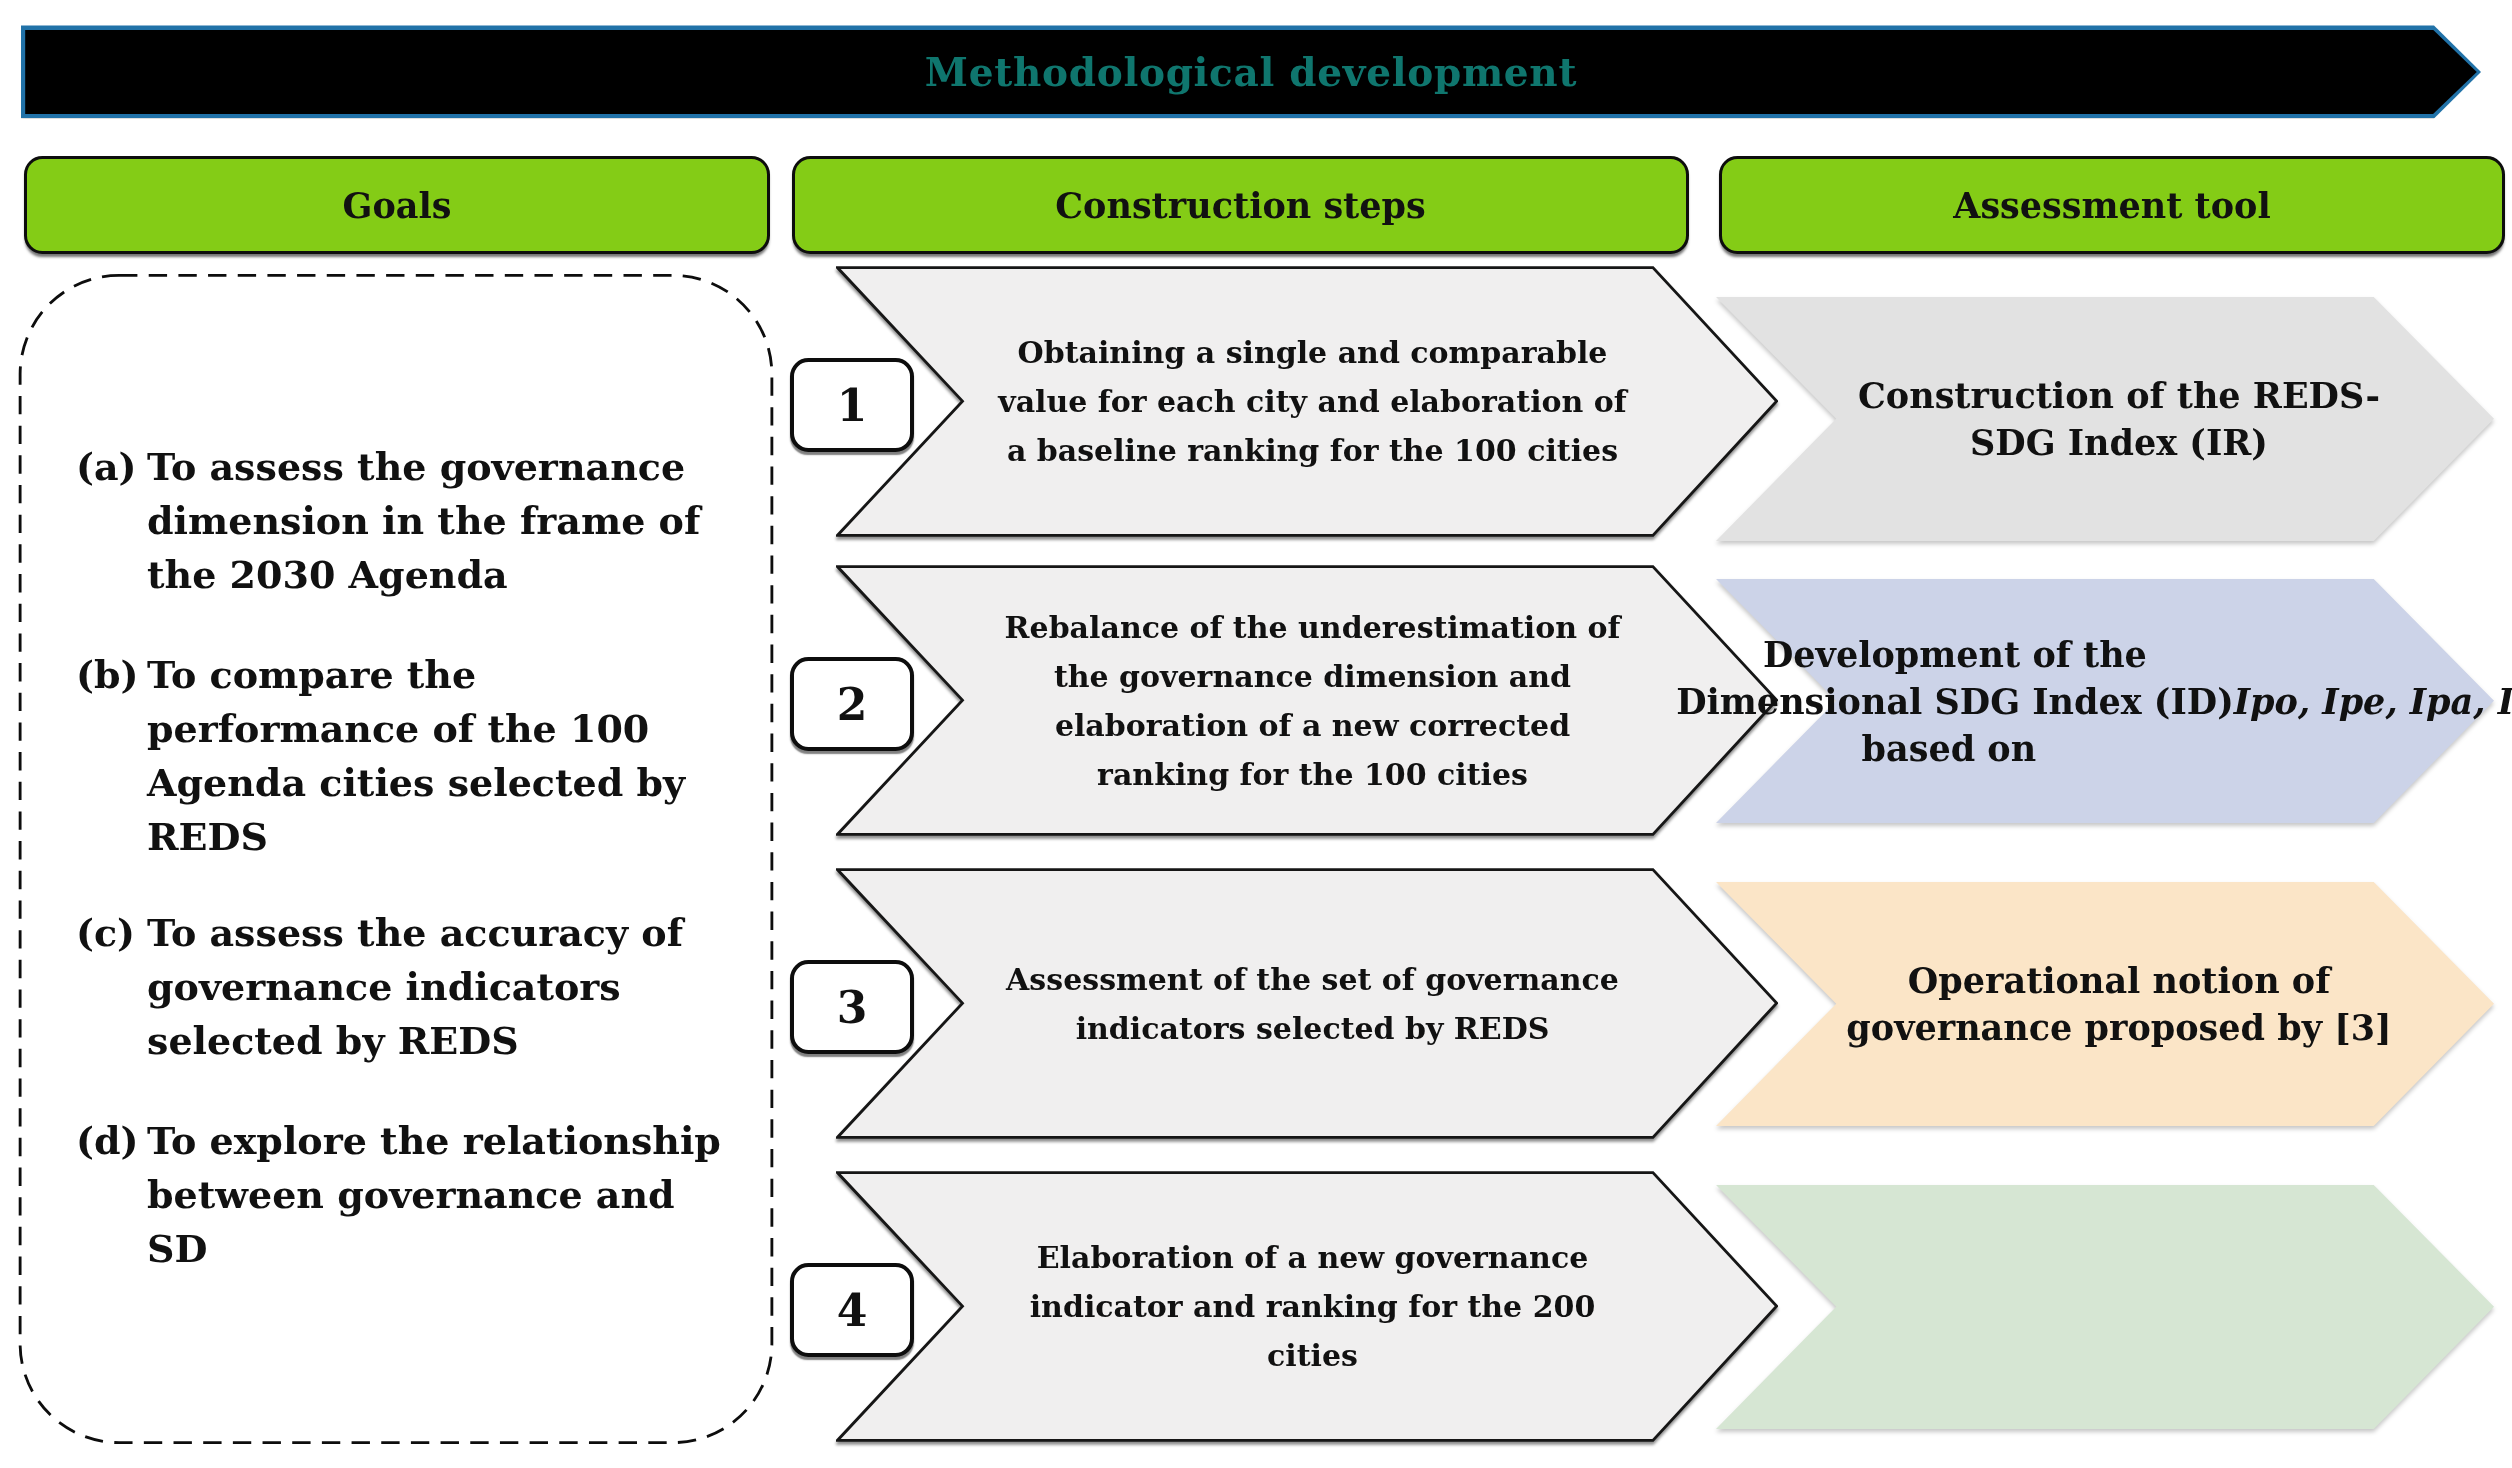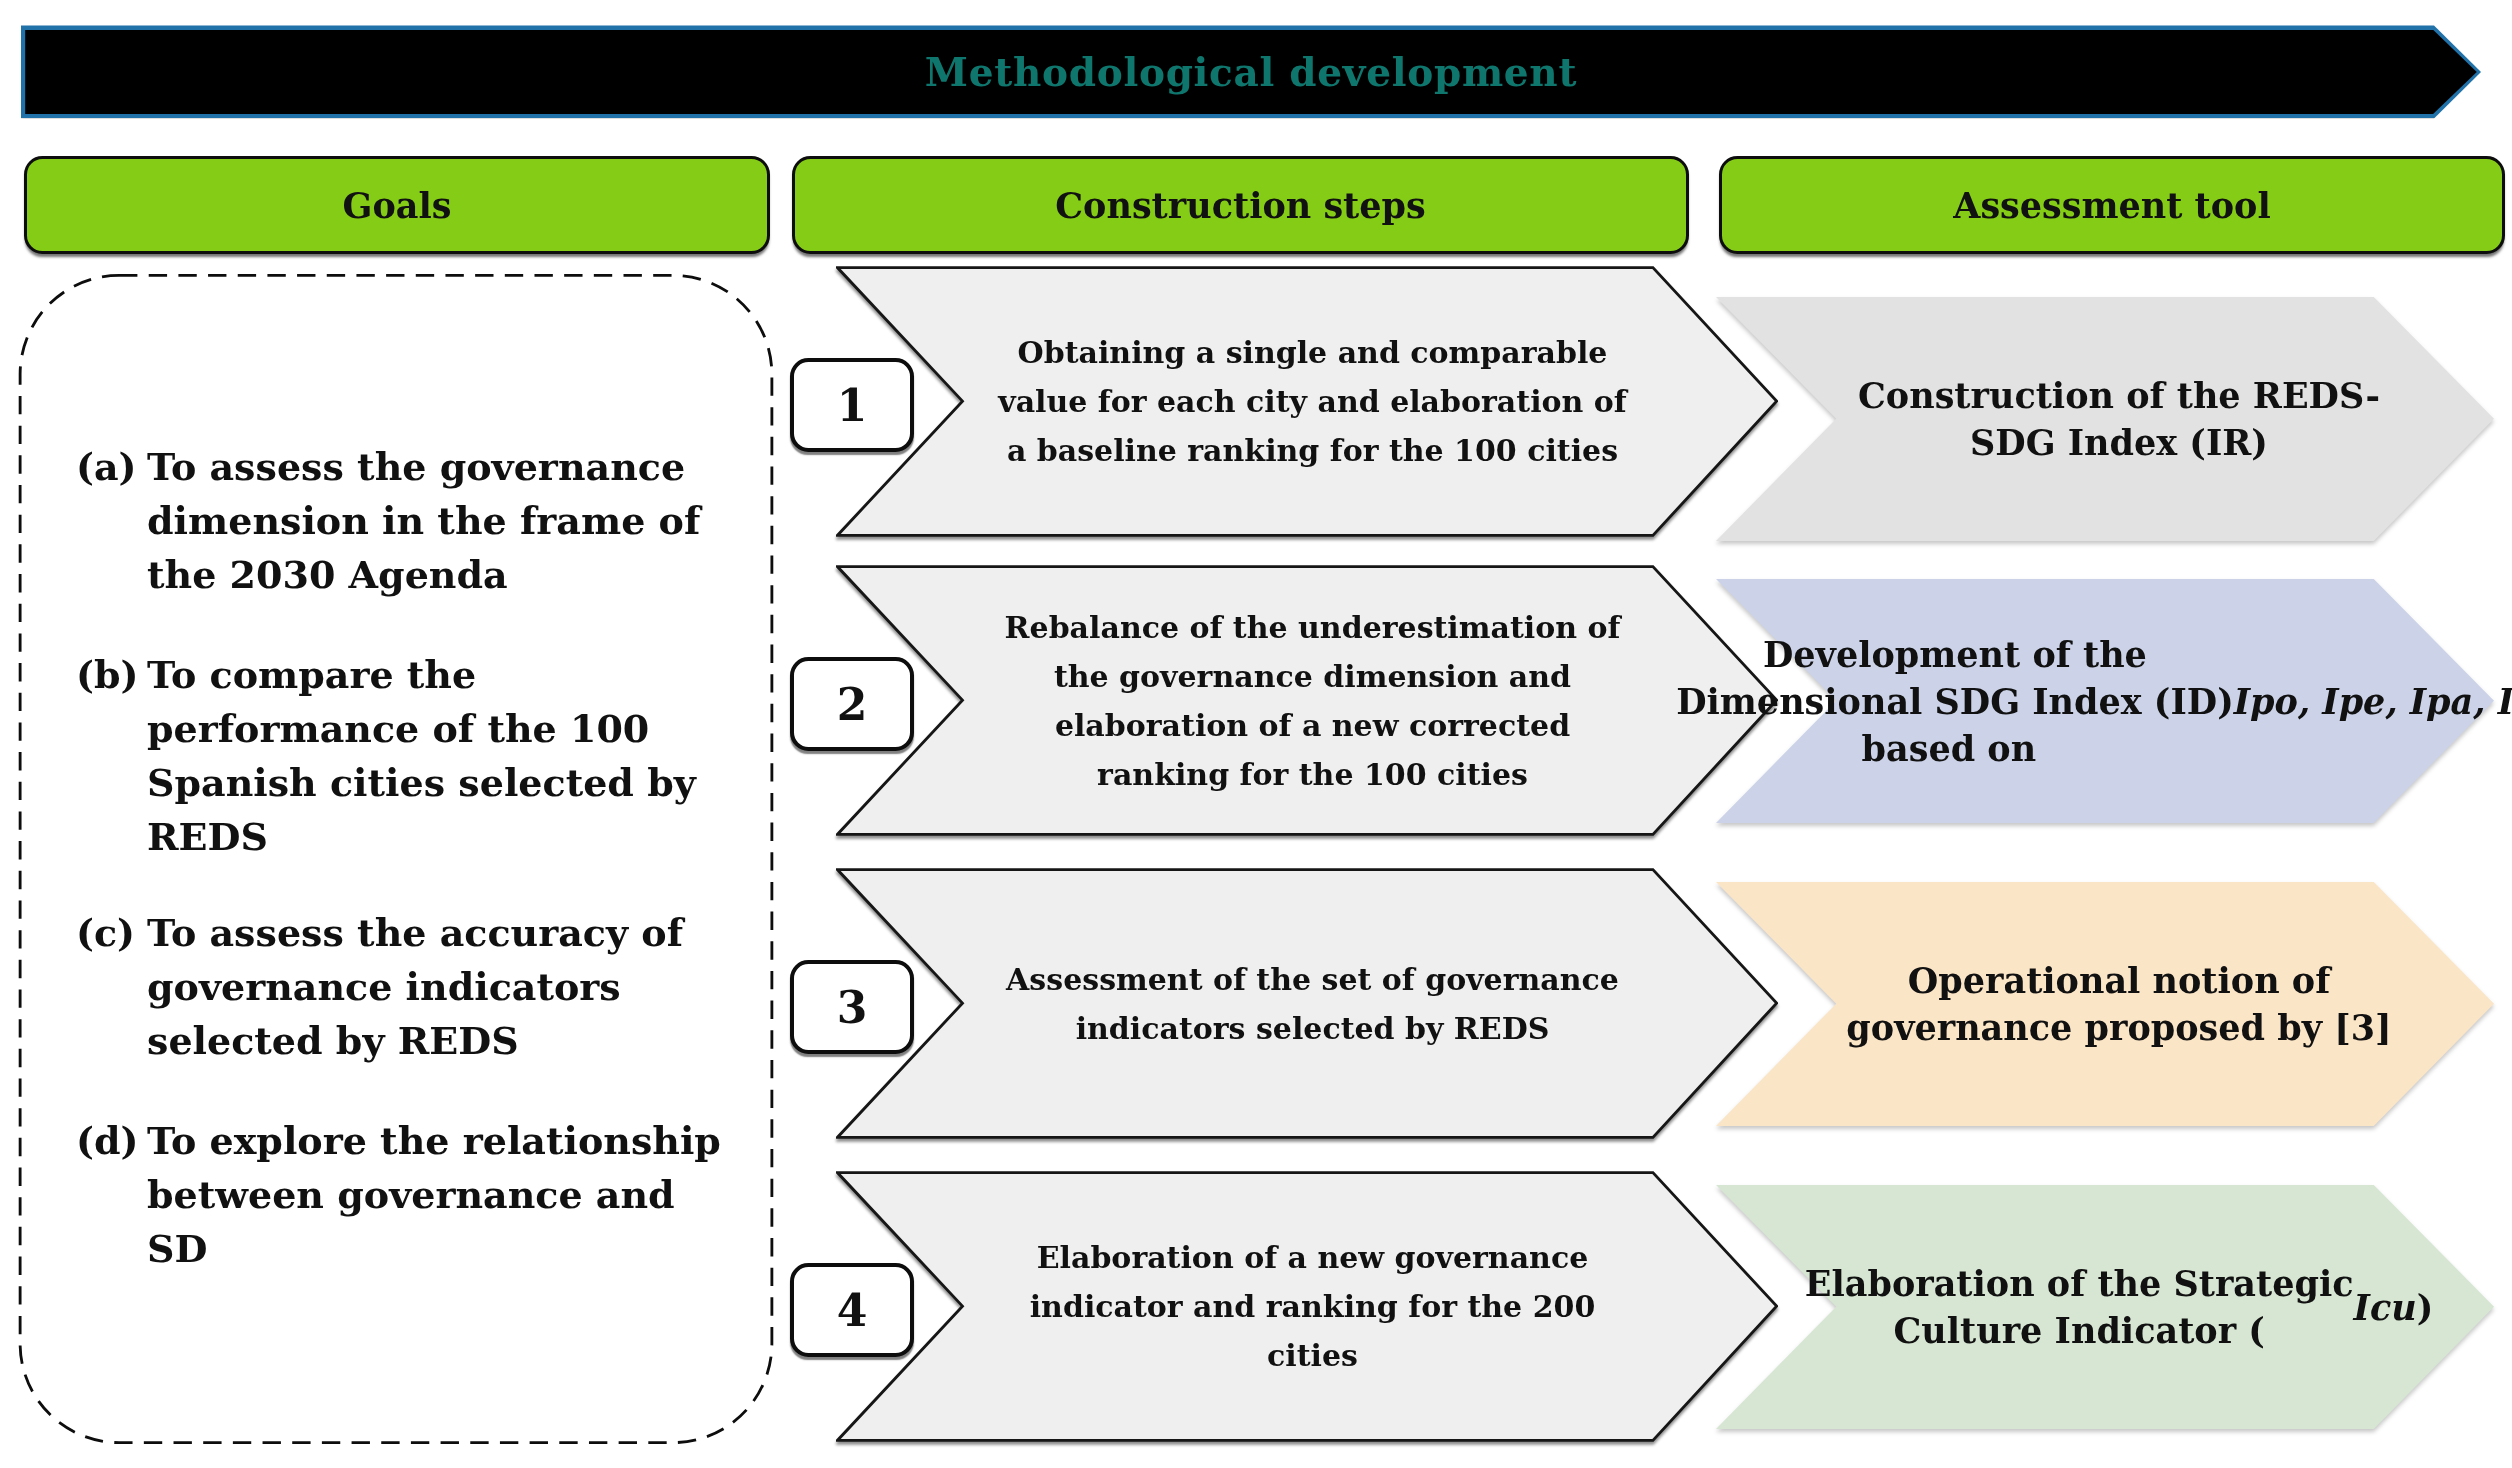--- a/index.html
+++ b/index.html
@@ -72,21 +72,21 @@
 <div class="abs goal-item" style="top:440px;">
   <span class="lbl">(a)</span>
   <div class="txt">To assess the governance
 dimension in the frame of
 the 2030 Agenda</div>
 </div>
 <div class="abs goal-item" style="top:648px;">
   <span class="lbl">(b)</span>
   <div class="txt">To compare the
 performance of the 100
-Spanish cities selected by
+Agenda cities selected by
 REDS</div>
 </div>
 <div class="abs goal-item" style="top:906px;">
   <span class="lbl">(c)</span>
   <div class="txt">To assess the accuracy of
 governance indicators
 selected by REDS</div>
 </div>
 <div class="abs goal-item" style="top:1114px;">
   <span class="lbl">(d)</span>
@@ -152,16 +152,14 @@
   <svg width="778" height="244" viewBox="0 0 1100 345">
     <polygon points="0,0 930,0 1100,172 930,345 0,345 170,172" fill="#fbe5c7"></polygon>
   </svg>
   <div class="tool-text"><span>Operational notion of
 governance proposed by [3]</span><span class="it"></span><span></span></div>
 </div>
 <div class="abs tool-row" style="top:1185px;">
   <svg width="778" height="244" viewBox="0 0 1100 345">
     <polygon points="0,0 930,0 1100,172 930,345 0,345 170,172" fill="#d6e6d3"></polygon>
   </svg>
-  <div class="tool-text"><span>Elaboration of the Strategic
-Culture Indicator (</span><span class="it">Icu</span><span>)</span></div>
 </div>
 
 
 </body></html>

